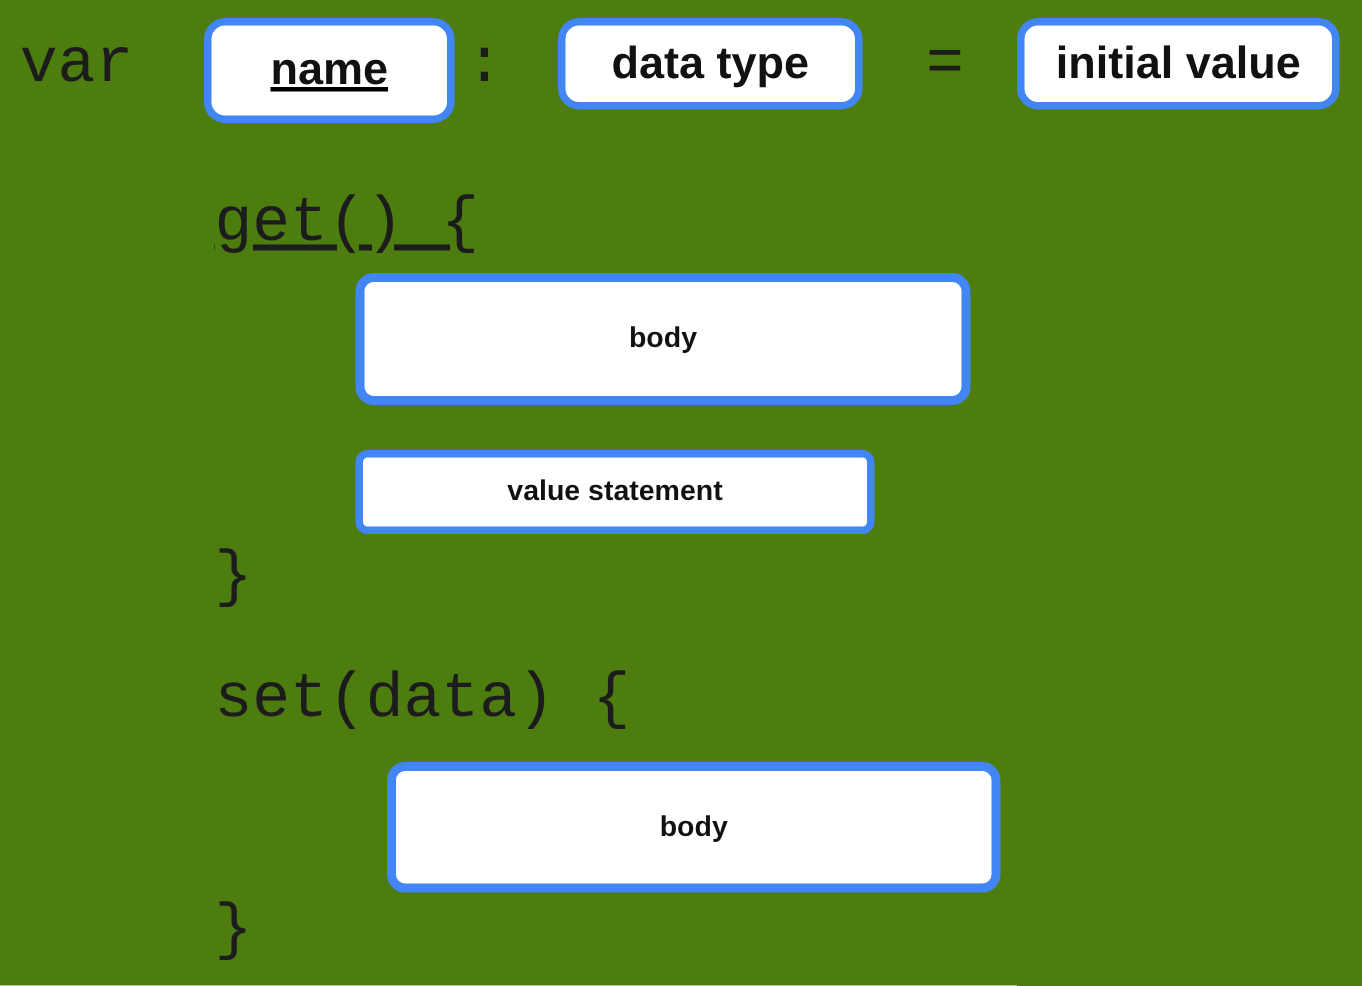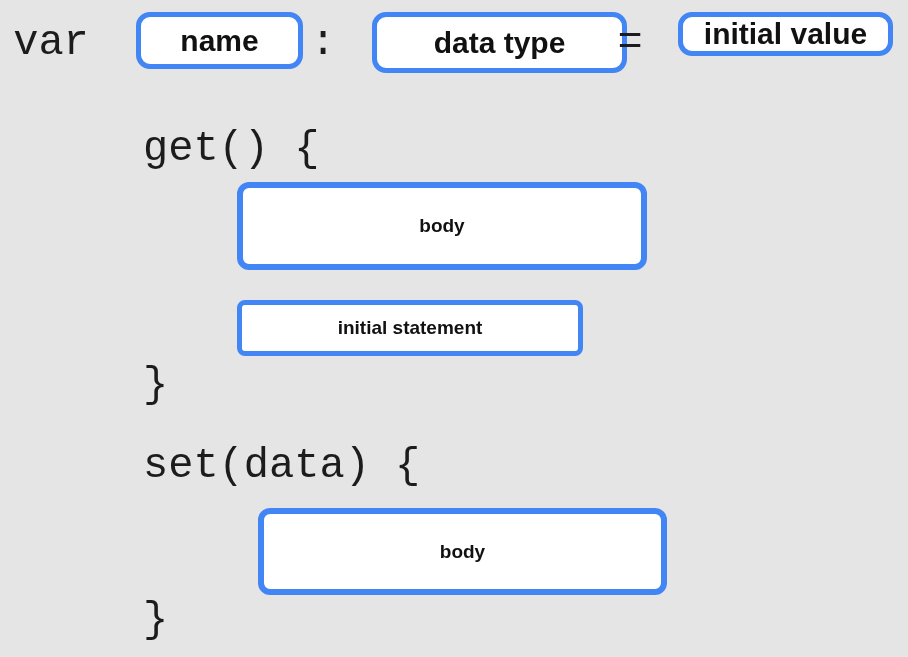--- a/index.html
+++ b/index.html
@@ -4,21 +4,21 @@
 <style>
   html, body {
     margin: 0;
     padding: 0;
     background: #ffffff;
   }
   .canvas {
     position: relative;
     width: 908px;
     height: 657px;
-    background: #e5e5e5;
+    background: #4d7c0f;
     overflow: hidden;
     font-family: "Liberation Sans", sans-serif;
   }
   .code {
     position: absolute;
     font-family: "Liberation Mono", "DejaVu Sans Mono", monospace;
     font-size: 42px;
     line-height: 46px;
     color: #1c1c1c;
     white-space: pre;
@@ -41,23 +41,23 @@
   }
   
   .slot-center {
     position: absolute;
     top: 12px;
     height: 61px;
     display: flex;
     align-items: center;
     justify-content: center;
   }
-  .box-name         { left: 136px; top: 12px; width: 167px; height: 57px; }
-  .box-datatype     { left: 372px; top: 12px; width: 255px; height: 61px; align-items: center; }
-  .box-initialvalue { left: 678px; top: 12px; width: 215px; height: 44px; }
+  .box-name         { left: 136px; top: 12px; width: 167px; height: 70px; text-decoration: underline; }
+  .box-datatype     { left: 372px; top: 12px; width: 203px; height: 61px; align-items: center; }
+  .box-initialvalue { left: 678px; top: 12px; width: 215px; height: 61px; }
   .box-name .label, .box-datatype .label, .box-initialvalue .label { font-size: 30px; }
 
   .box-body1 { left: 237px; top: 182px; width: 410px; height: 88px; border-width: 6px; border-radius: 12px; }
   .box-return { left: 237px; top: 300px; width: 346px; height: 56px; border-width: 5px; border-radius: 8px; }
   .box-body2 { left: 258px; top: 508px; width: 409px; height: 87px; border-width: 6px; border-radius: 12px; }
   .box-body1 .label, .box-body2 .label, .box-return .label { font-size: 19px; }
 </style>
 </head>
 <body>
 
@@ -80,28 +80,28 @@
   </div>
 
   <div class="slot-center" style="left: 613px; width: 34px;">
     <span class="code" style="position: static;">=</span>
   </div>
 
   <div class="pill box-initialvalue">
     <span class="label">initial value</span>
   </div>
 
-  <div class="code" style="left: 143px; top: 126px;">get() {</div>
+  <div class="code" style="left: 143px; top: 126px; text-decoration: underline;">get() {</div>
 
   <div class="pill box-body1">
     <span class="label">body</span>
   </div>
 
   <div class="pill box-return">
-    <span class="label">initial statement</span>
+    <span class="label">value statement</span>
   </div>
 
   <div class="code" style="left: 143px; top: 362px;">}</div>
 
   <div class="code" style="left: 143px; top: 443px;">set(data) {</div>
 
   <div class="pill box-body2">
     <span class="label">body</span>
   </div>
 

